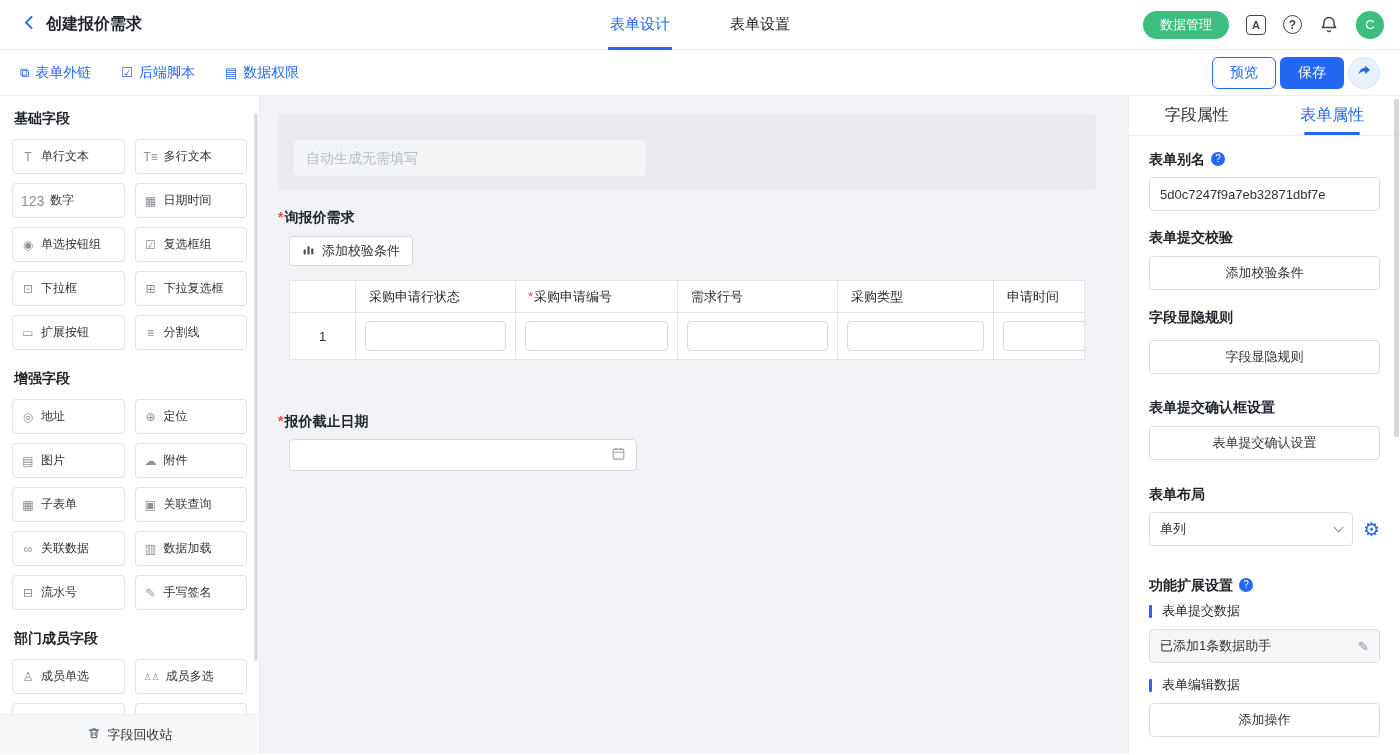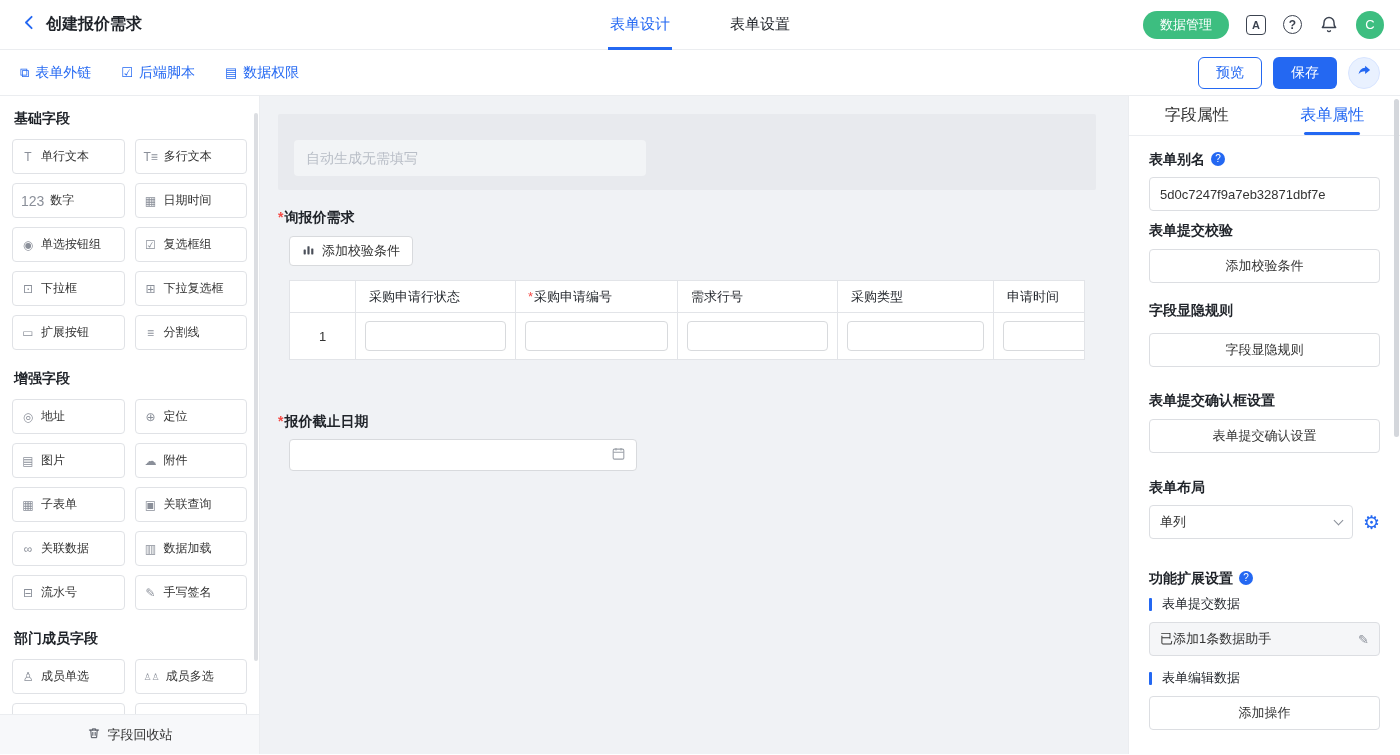--- a/index.html
+++ b/index.html
@@ -18,21 +18,21 @@
   .ic-box{width:20px;height:20px;border:1.6px solid #3c4350;border-radius:4px;display:flex;align-items:center;justify-content:center;font-size:11px;font-weight:700;color:#3c4350;cursor:pointer}
   .ic-circle{width:19px;height:19px;border:1.6px solid #3c4350;border-radius:50%;display:flex;align-items:center;justify-content:center;font-size:12px;font-weight:700;color:#3c4350;cursor:pointer}
   .bell{display:flex;align-items:center;cursor:pointer}
   .avatar{width:28px;height:28px;border-radius:50%;background:#3dbe80;color:#fff;display:flex;align-items:center;justify-content:center;font-size:13px;cursor:pointer}
 
   
   .tbar{display:flex;align-items:center;height:46px;padding:0 20px;border-bottom:1px solid #ebedf0;background:#fff}
   .tlinks{display:flex;gap:30px}
   .tlink{display:flex;align-items:center;gap:6px;color:#2468f2;font-size:14px;cursor:pointer}
   .tlink .ti{font-size:13px;line-height:1}
-  .tbar-right{margin-left:auto;display:flex;align-items:flex-start;gap:11px}
+  .tbar-right{margin-left:auto;display:flex;align-items:flex-start;gap:4px}
   .btn-outline{min-width:64px;height:32px;border:1px solid #2468f2;color:#2468f2;background:#fff;border-radius:6px;font-size:14px;cursor:pointer}
   .btn-primary{min-width:64px;height:32px;background:#2468f2;color:#fff;border:none;border-radius:6px;font-size:14px;cursor:pointer}
   .btn-share{width:32px;height:32px;border-radius:50%;background:#e9f1ff;border:1px solid #d8e5ff;display:flex;align-items:center;justify-content:center;cursor:pointer}
 
   
   .main{display:flex;height:658px}
 
   
   .sidebar{width:260px;border-right:1px solid #ebedf0;padding:14px 12px 0 12px;position:relative;overflow:hidden;background:#fff;flex:none}
   .sec{margin-bottom:20px}
@@ -356,21 +356,21 @@
         <div class="p-tab active">表单属性</div>
       </div>
 
       <div class="p-body">
         <div class="p-label" style="margin-top:14px">
           <span>表单别名</span>
           <span class="qmark">?</span>
         </div>
         <input class="p-input" style="margin-top: 9px;" readonly="" value="5d0c7247f9a7eb32871dbf7e">
 
-        <div class="p-label" style="margin-top:10px">表单提交校验</div>
+        <div class="p-label" style="margin-top:17px">表单提交校验</div>
         <button class="p-btn" style="margin-top:10px">添加校验条件</button>
 
         <div class="p-label" style="margin-top:18px">字段显隐规则</div>
         <button class="p-btn" style="margin-top:14px">字段显隐规则</button>
 
         <div class="p-label" style="margin-top:24px">表单提交确认框设置</div>
         <button class="p-btn" style="margin-top:10px">表单提交确认设置</button>
 
         <div class="p-label" style="margin-top:25px">表单布局</div>
         <div class="layout-row" style="margin-top:9px">

